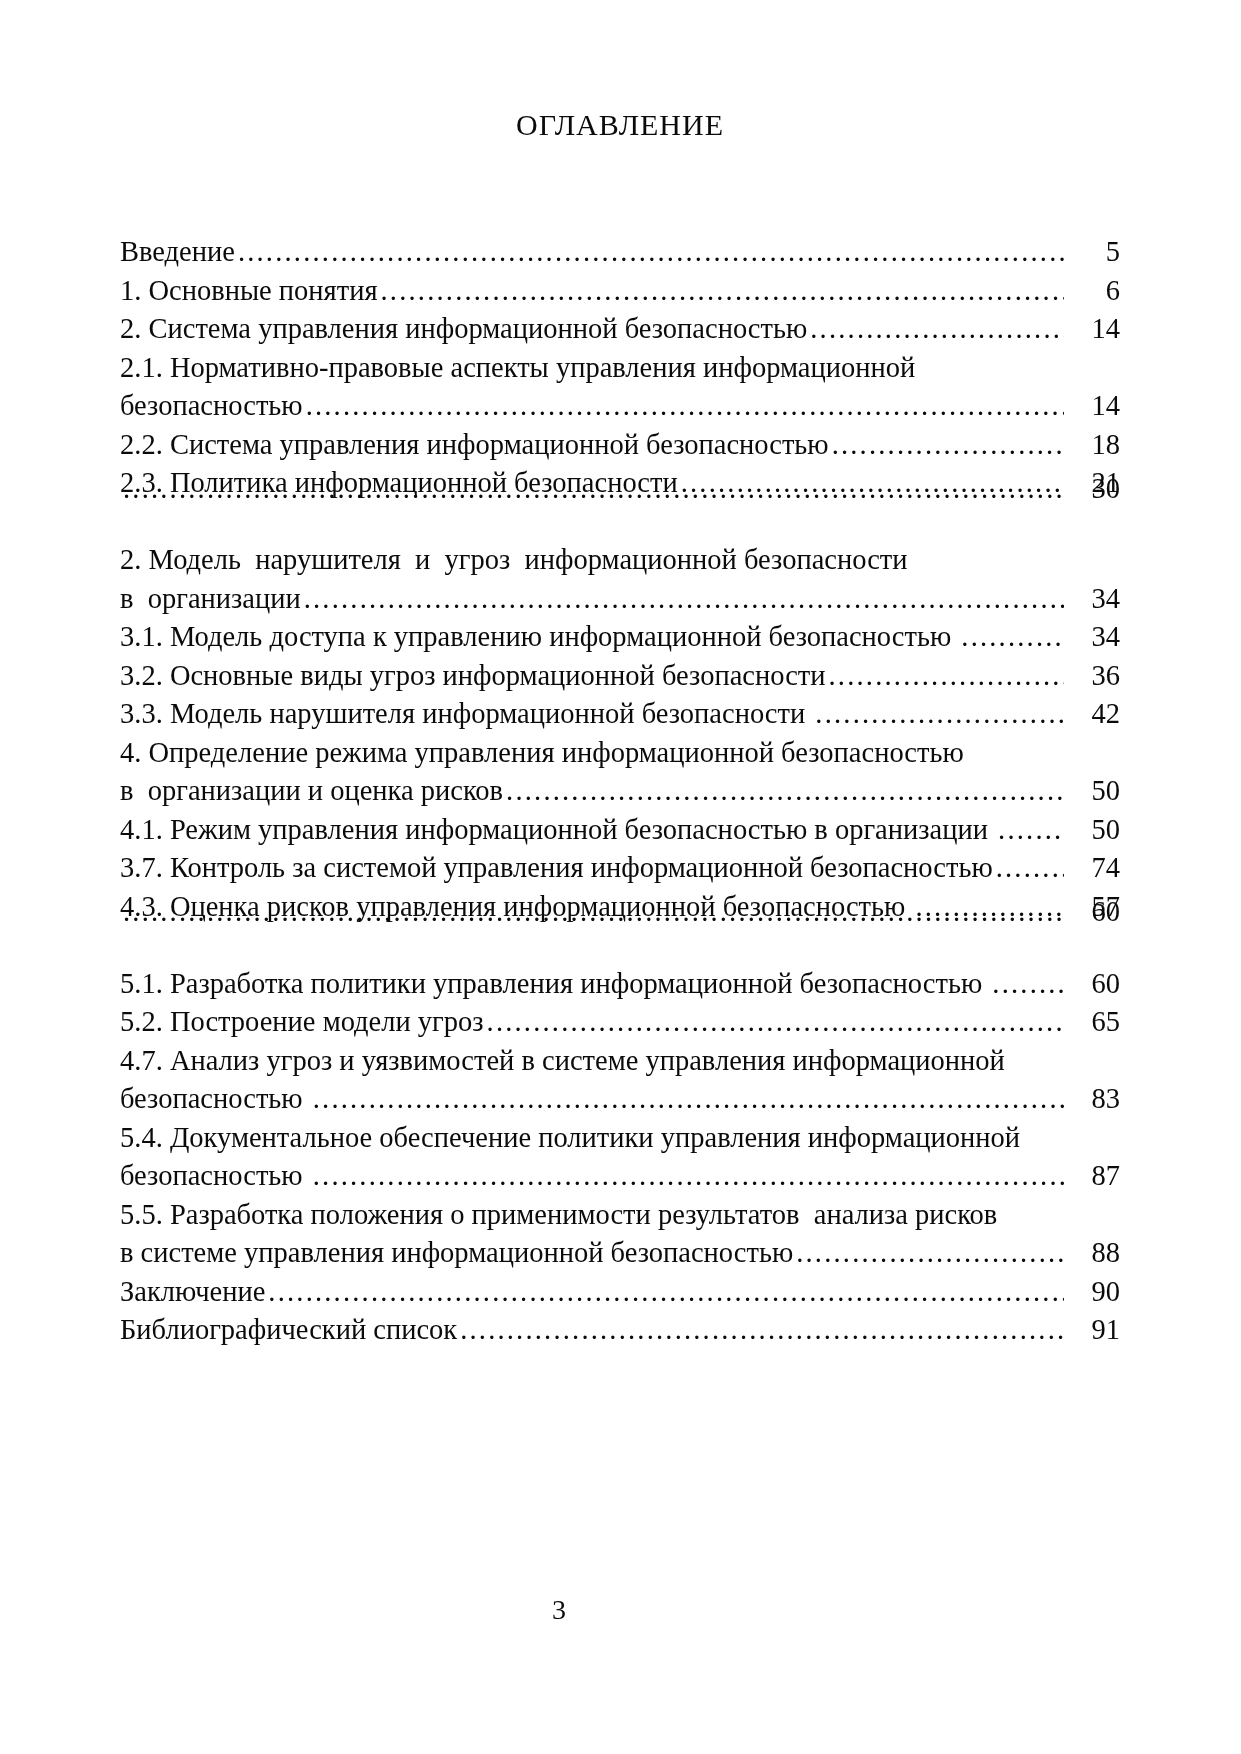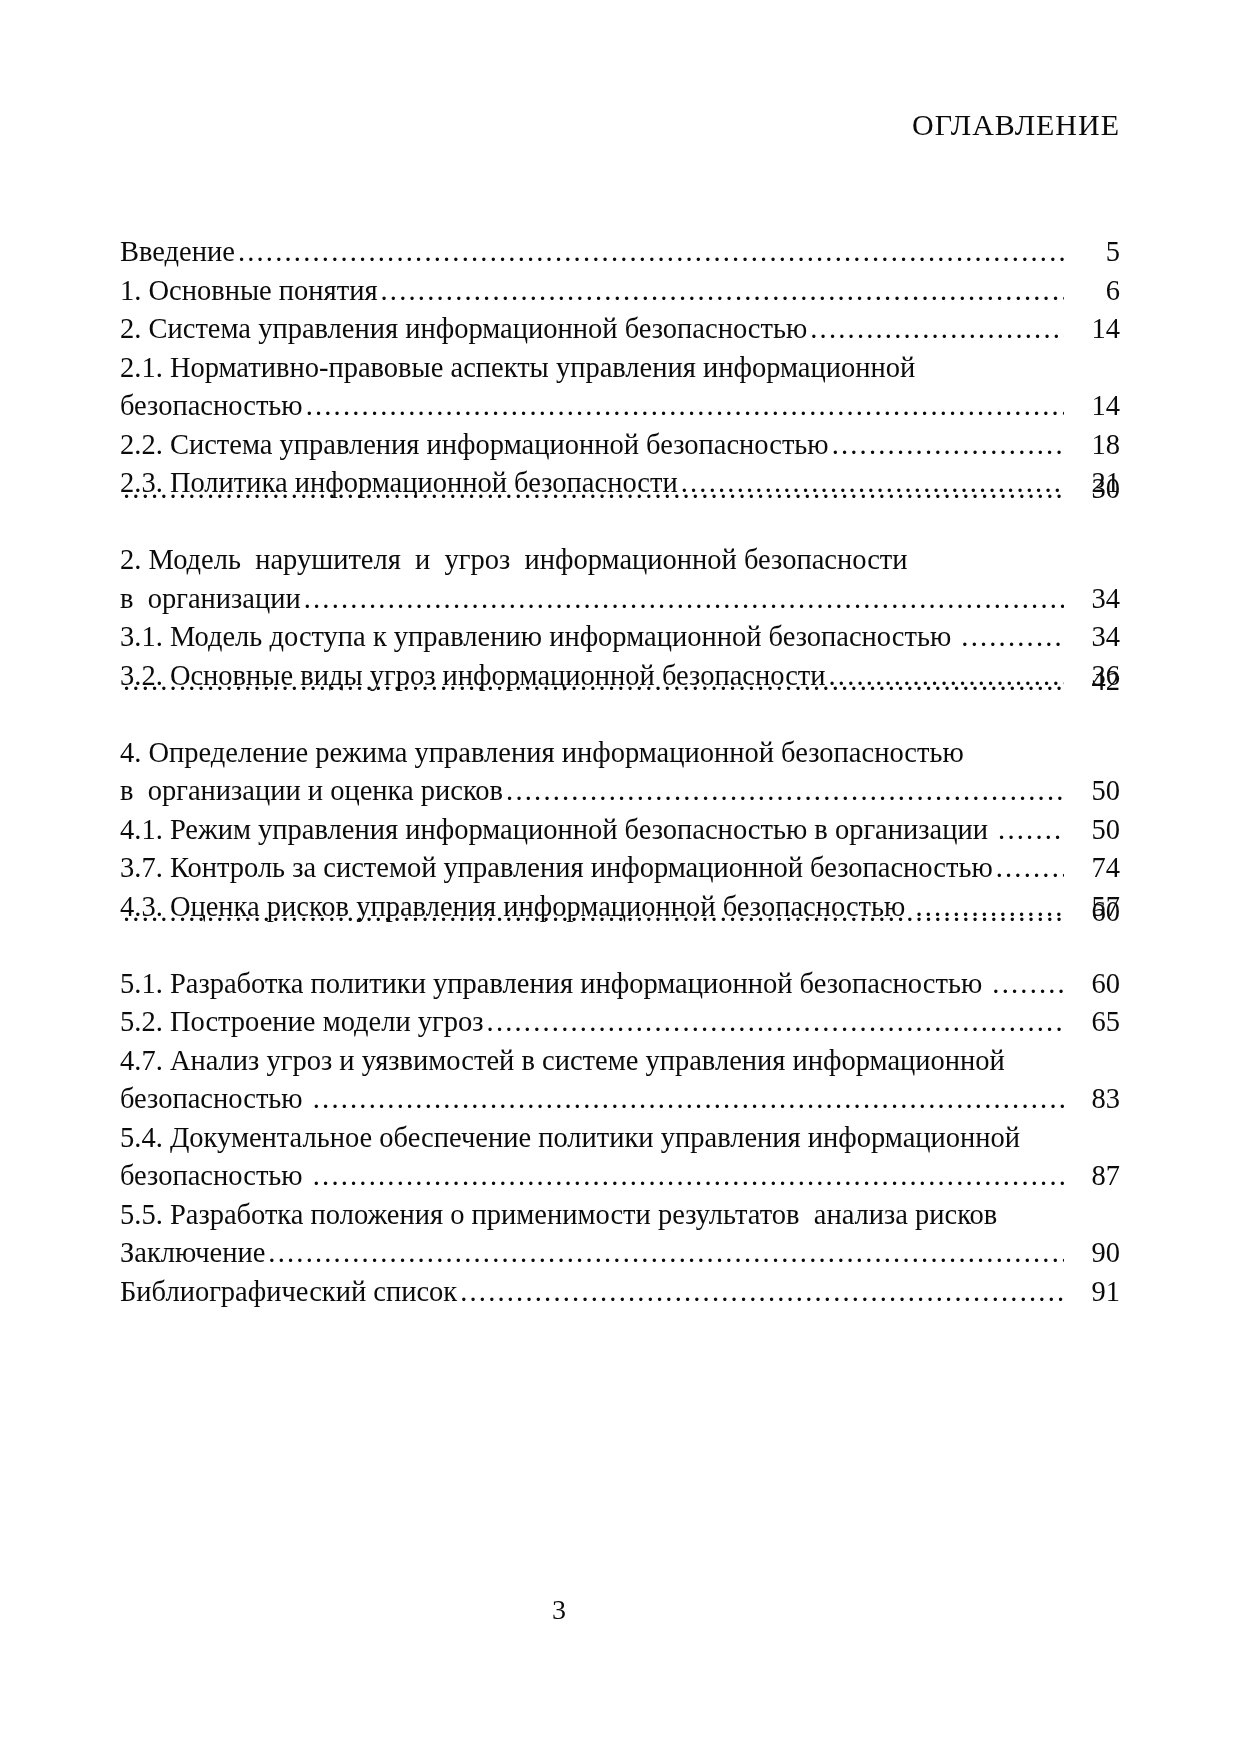--- a/index.html
+++ b/index.html
@@ -9,21 +9,21 @@
     height: 1754px;
     background: #ffffff;
     color: #0b0b0b;
     font-family: "Liberation Serif", "DejaVu Serif", serif;
     box-sizing: border-box;
     padding: 106px 121px 0 120px;
     overflow: hidden;
   }
   .title {
     margin: 0 0 56px 0;
-    text-align: right;
+    text-align: center;
     font-size: 30px;
     font-weight: normal;
     letter-spacing: 1px;
     line-height: 38px;
   }
   .toc { width: 100%; }
   .row {
     display: flex;
     align-items: baseline;
     font-size: 28.5px;
@@ -135,20 +135,21 @@
     <span class="pg">34</span>
   </div>
 
   <div class="row">
     <span class="label">3.2. Основные виды угроз информационной безопасности</span>
     <span class="dots"></span>
     <span class="pg">36</span>
   </div>
 
   <div class="row">
+    <span class="label">3.3. Модель нарушителя информационной безопасности </span>
     <span class="dots"></span>
     <span class="pg">42</span>
   </div>
 
   <div class="row nopage">
     <span class="label">4. Определение режима управления информационной безопасностью</span>
     <span class="dots"></span>
     <span class="pg"></span>
   </div>
 
@@ -216,20 +217,25 @@
     <span class="dots"></span>
     <span class="pg">87</span>
   </div>
 
   <div class="row nopage">
     <span class="label">5.5. Разработка положения о применимости результатов  анализа рисков</span>
     <span class="dots"></span>
     <span class="pg"></span>
   </div>
 
+  <div class="row">
+    <span class="label">в системе управления информационной безопасностью</span>
+    <span class="dots"></span>
+    <span class="pg">88</span>
+  </div>
 
   <div class="row">
     <span class="label">Заключение</span>
     <span class="dots"></span>
     <span class="pg">90</span>
   </div>
 
   <div class="row">
     <span class="label">Библиографический список</span>
     <span class="dots"></span>

